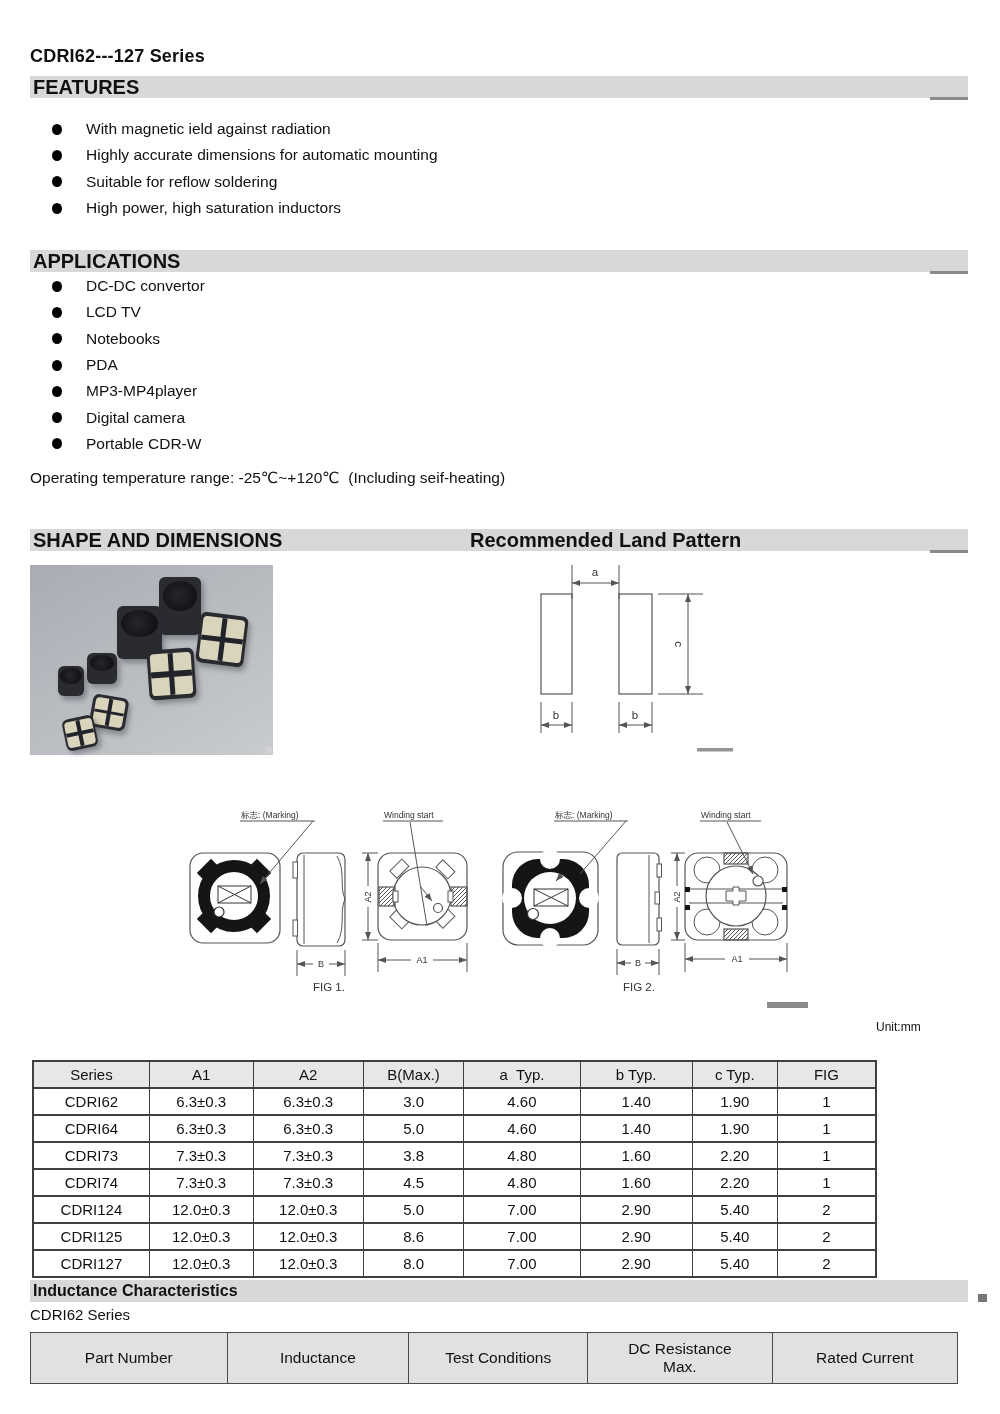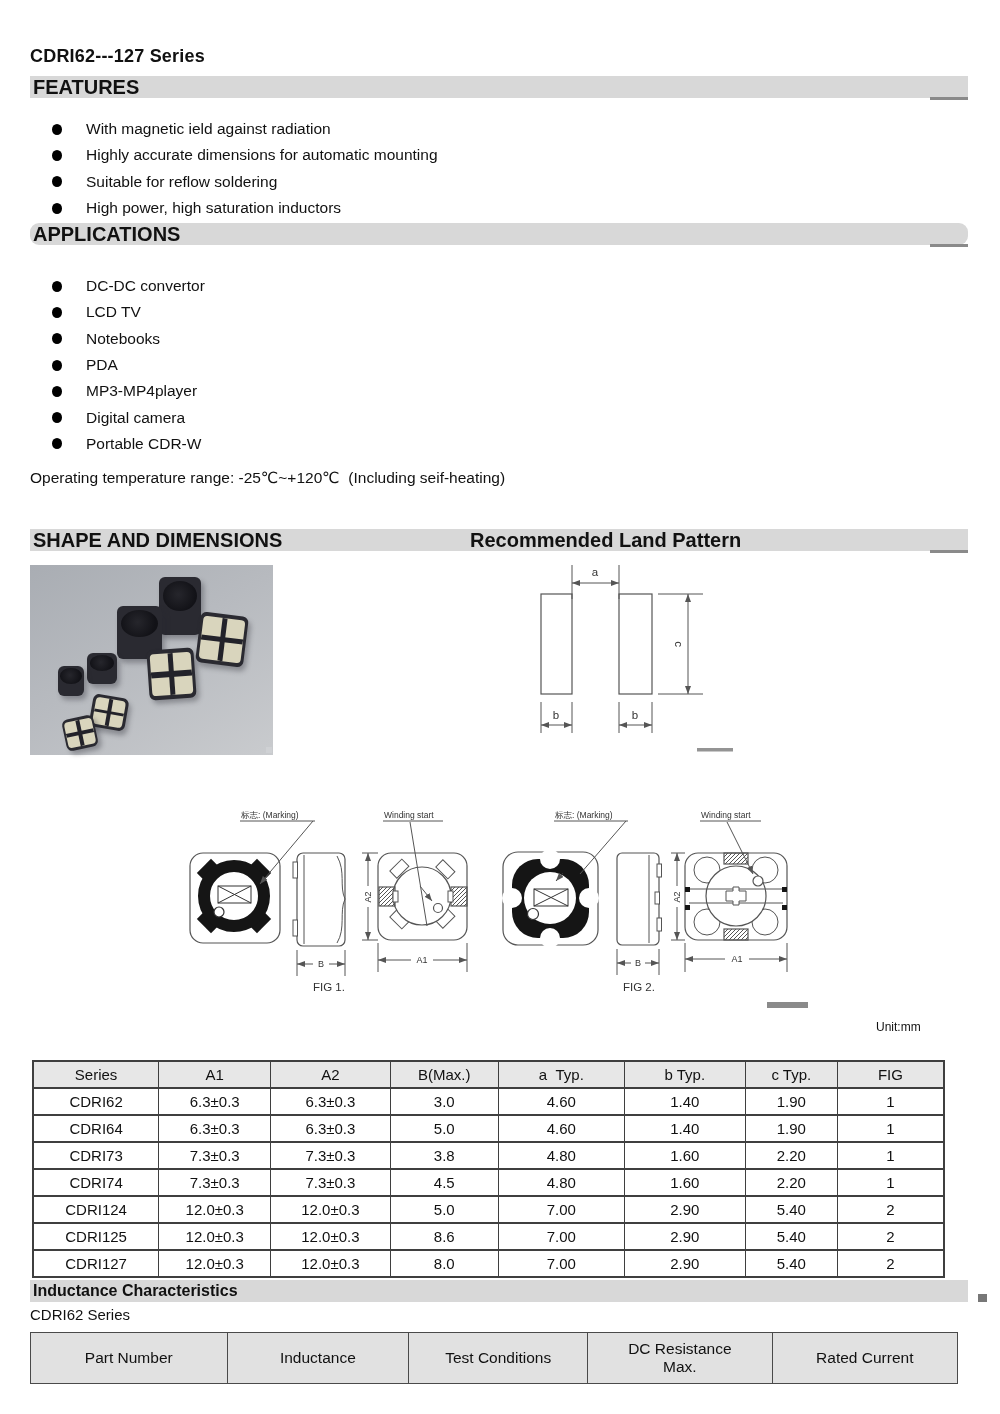--- a/index.html
+++ b/index.html
@@ -6,21 +6,21 @@
   #page{position:relative;width:1000px;height:1414px;background:#fff;overflow:hidden;
         font-family:"Liberation Sans","DejaVu Sans",sans-serif;color:#111;}
   .abs{position:absolute;}
   
   #page-title{left:30px;top:46px;font-size:18px;font-weight:bold;letter-spacing:.2px;}
   
   .bar{position:absolute;left:30px;width:938px;height:22px;background:#d8d8d8;
        font-weight:bold;font-size:20px;line-height:22px;box-sizing:border-box;padding-left:3px;}
   .bar .dash{position:absolute;right:0;bottom:-2px;width:38px;height:3px;background:#8a8a8a;}
   #features-bar{top:76px;}
-  #applications-bar{top:223px;border-radius:9px;}
+  #applications-bar{top:250px;}
   #shape-bar{top:529px;}
   #shape-bar .lp{position:absolute;left:440px;top:0;}
   #elec-bar{top:1280px;font-size:16px;}
   #elec-bar .sq{position:absolute;right:-19px;bottom:0;width:9px;height:8px;background:#777;}
   
   ul.blist{position:absolute;left:33px;margin:16px;padding:0;list-style:none;}
   #features-list{top:100px;}
   #applications-list{top:257px;}
   ul.blist li{height:26.3px;display:flex;align-items:center;font-size:15.5px;}
   .blt{width:10px;height:11px;background:#000;border-radius:50%;margin:0 24px 0 3px;flex:none;}
@@ -42,21 +42,21 @@
   svg text{font-family:"Liberation Sans","DejaVu Sans",sans-serif;fill:#333;}
   .t8{font-size:8.5px;} .t9{font-size:9px;} .t11{font-size:11.5px;}
   #land-svg{left:530px;top:555px;}
   #fig1-svg{left:180px;top:802px;}
   #fig2-svg{left:495px;top:802px;}
   
   #dash-fig{left:767px;top:1002px;width:41px;height:6px;background:#8a8a8a;}
   
   #unitmm{left:876px;top:1020px;font-size:12px;}
   
-  #t1{position:absolute;left:32px;top:1060px;width:913px;border-collapse:collapse;
+  #t1{position:absolute;left:32px;top:1060px;width:845px;border-collapse:collapse;
       table-layout:fixed;font-size:15px;border:2px solid #3f3f3f;}
   #t1 th,#t1 td{border:1px solid #3f3f3f;border-top-width:2px;border-bottom-width:2px;
       text-align:center;padding:0;height:25px;font-weight:normal;}
   #t1 thead th{background:#e7e7e7;height:25px;}
   
   #series-label{left:30px;top:1306px;font-size:15px;}
   #t2{position:absolute;left:30px;top:1332px;width:928px;border-collapse:collapse;
       table-layout:fixed;font-size:15.5px;}
   #t2 th{border:1px solid #4a4a4a;background:#e1e1e1;height:50px;font-weight:normal;
       text-align:center;vertical-align:middle;white-space:pre-line;padding:0;}

